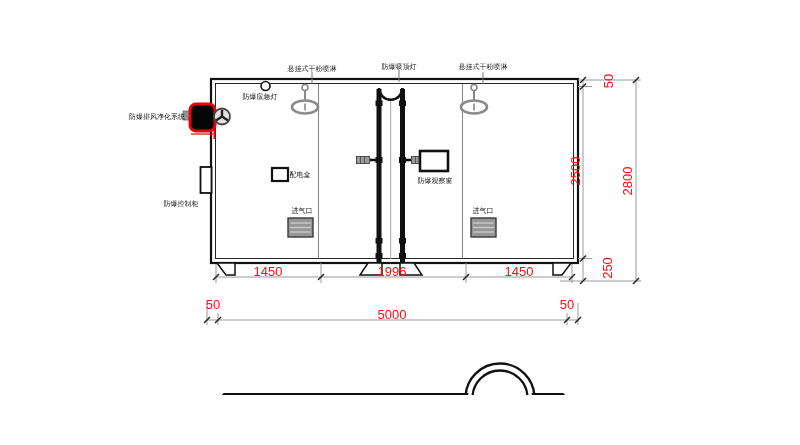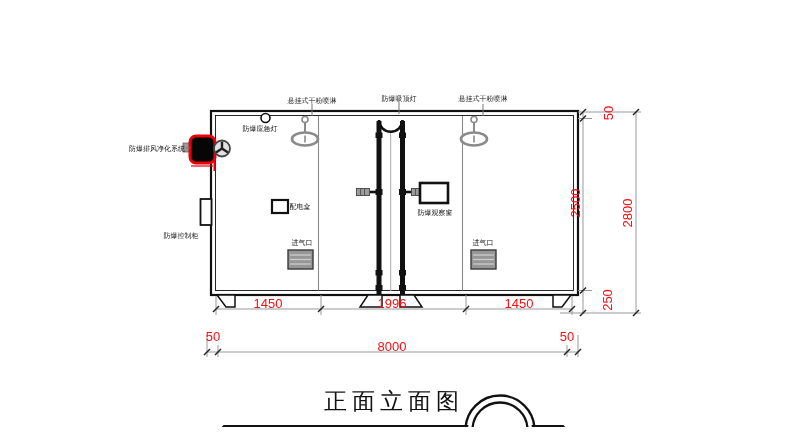--- a/index.html
+++ b/index.html
@@ -1,17 +1,17 @@
 <!DOCTYPE html>
 <html><head>
 <meta charset="utf-8">
 <style>
   html,body{margin:0;padding:0;background:#fff;}
   #canvas{position:relative;width:800px;height:395px;background:#fff;overflow:hidden;
-          font-family:"Liberation Sans",sans-serif;margin-top:32px;}
+          font-family:"Liberation Sans",sans-serif;}
   #lineart{position:absolute;left:0;top:0;}
   .lbl{position:absolute;transform:translate(-50%,-50%);font-size:7px;line-height:1;
        color:#161616;white-space:nowrap;}
   .dim{position:absolute;transform:translate(-50%,-50%);font-size:13px;line-height:1;
        color:#fb0d12;white-space:nowrap;}
   .dim.rot{transform:translate(-50%,-50%) rotate(-90deg);}
   .title{position:absolute;transform:translate(-50%,-50%);
          font-family:"Liberation Serif",serif;font-size:23px;letter-spacing:5px;
          color:#111;white-space:nowrap;}
 </style>
@@ -177,22 +177,21 @@
   <span class="lbl" style="left:181px;top:203px">防爆控制柜</span>
   <span class="lbl" style="left:300px;top:174px">配电盒</span>
   <span class="lbl" style="left:435px;top:180px">防爆观察窗</span>
   <span class="lbl" style="left:302px;top:210px">进气口</span>
   <span class="lbl" style="left:483px;top:210px">进气口</span>
 
   <span class="dim" style="left:268px;top:271px">1450</span>
   <span class="dim" style="left:392px;top:271px">1996</span>
   <span class="dim" style="left:519px;top:271px">1450</span>
   <span class="dim" style="left:213px;top:304px">50</span>
-  <span class="dim" style="left:392px;top:314px">8000</span>
+  <span class="dim" style="left:392px;top:314px">5000</span>
   <span class="dim" style="left:567px;top:304px">50</span>
   <span class="dim rot" style="left:608px;top:81px">50</span>
   <span class="dim rot" style="left:575px;top:171px">2500</span>
   <span class="dim rot" style="left:627px;top:181px">2800</span>
   <span class="dim rot" style="left:607px;top:268px">250</span>
 
-  <span class="title" style="left:394px;top:369px">正面立面图</span>
 
 </div>
 
 </body></html>

